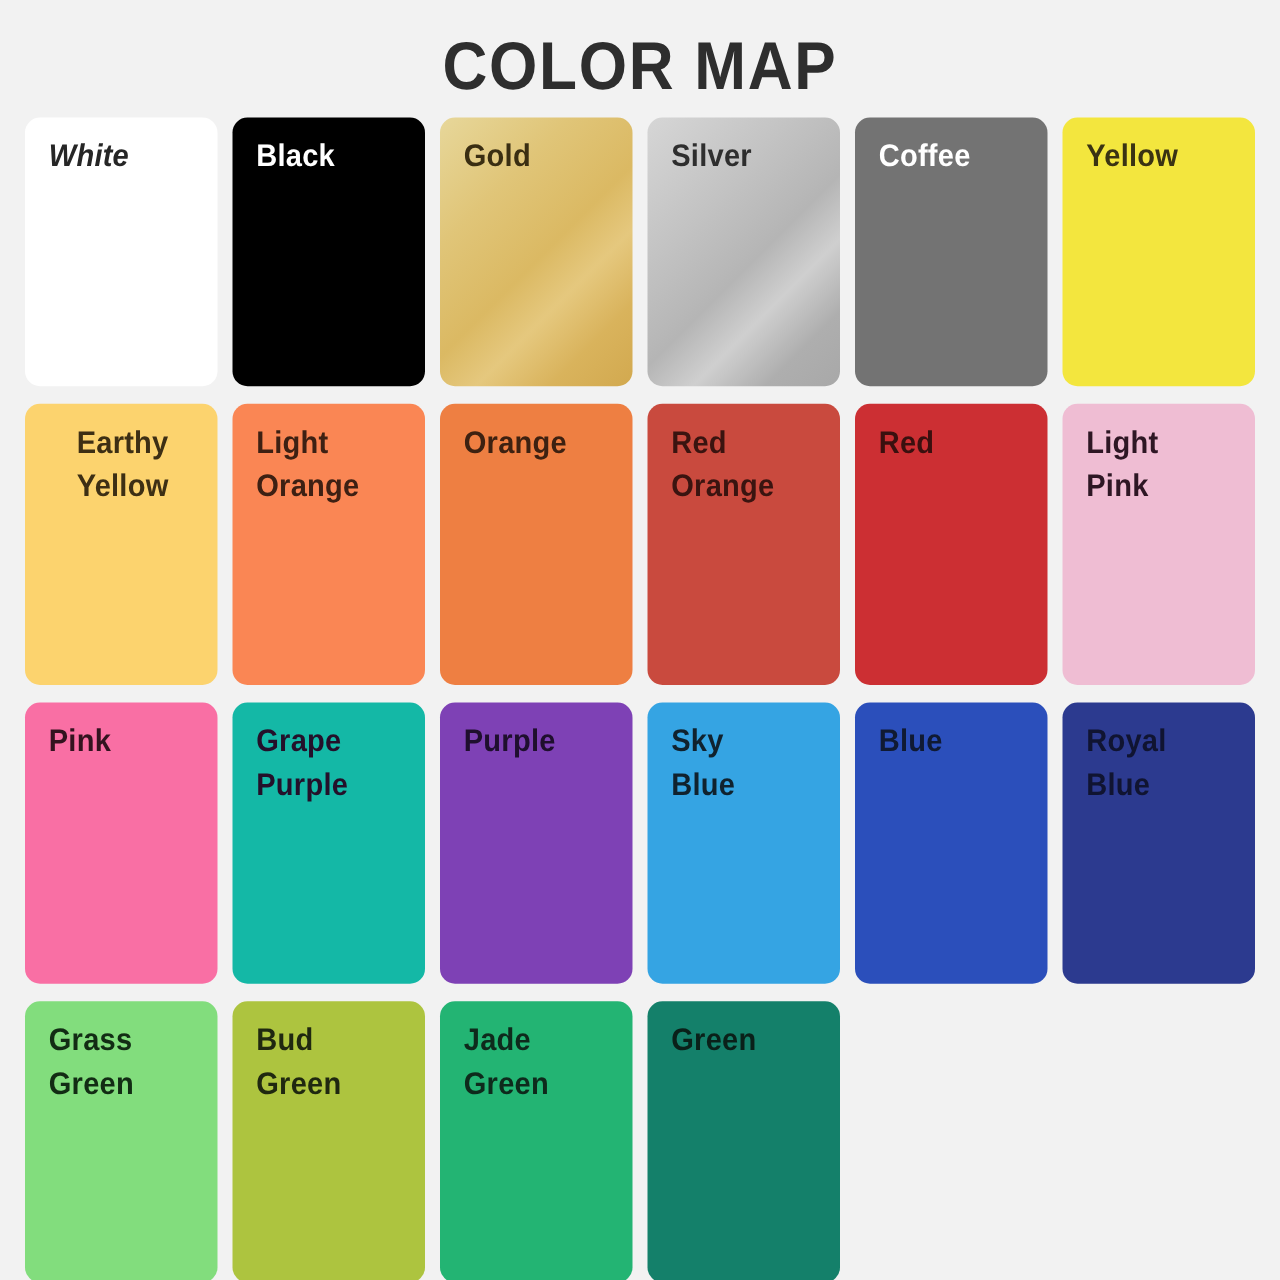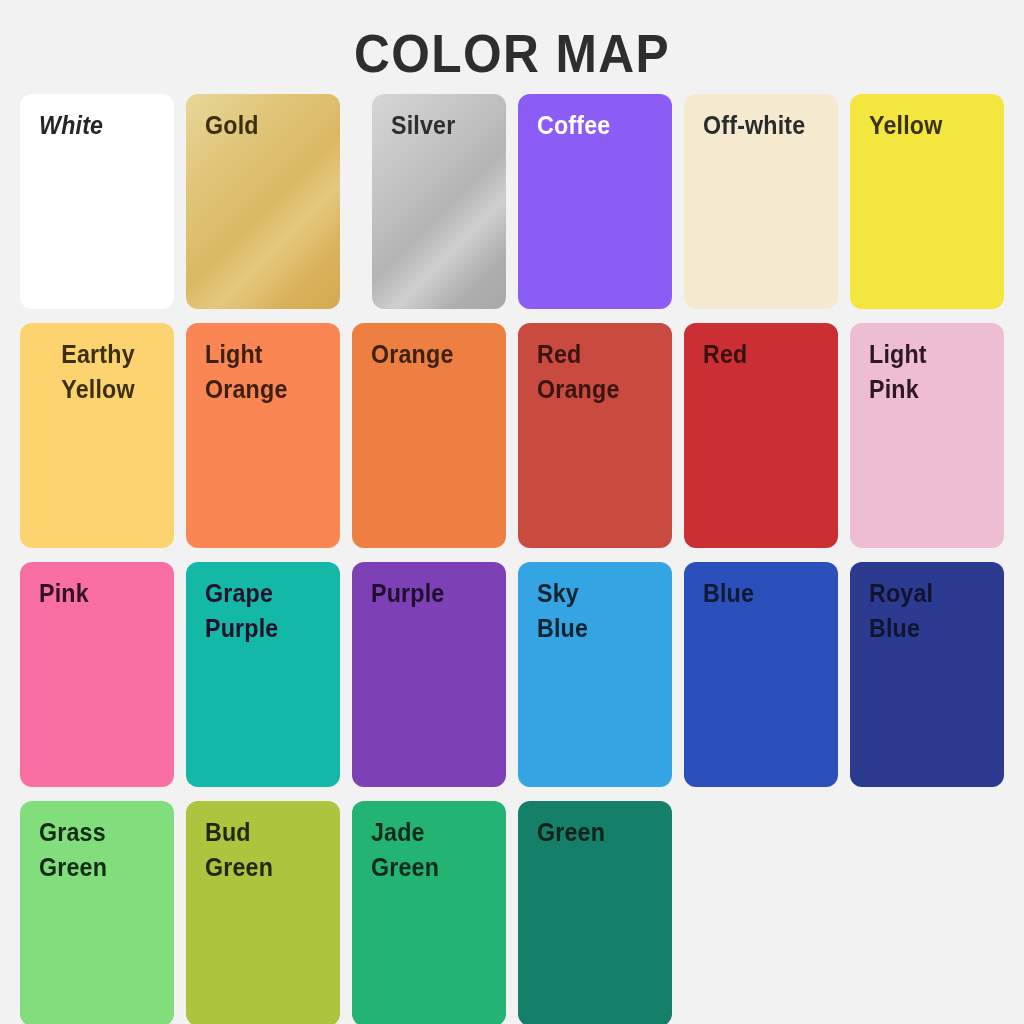--- a/index.html
+++ b/index.html
@@ -71,31 +71,31 @@
 <body>
 
 <div id="page">
 
   <div id="title">COLOR MAP</div>
 
   <div id="grid">
       <div class="swatch" style="background: rgb(255, 255, 255); font-style: italic;">
         <div class="swatch-label" style="color: rgb(38, 38, 38);">White</div>
       </div>
+      <div class="swatch" style="background: rgb(0, 0, 0);">
+        <div class="swatch-label" style="color: rgb(255, 255, 255);">Black</div>
+      </div>
       <div class="swatch" style="background: linear-gradient(135deg, rgb(231, 215, 154) 0%, rgb(224, 197, 120) 28%, rgb(219, 185, 99) 52%, rgb(229, 200, 126) 66%, rgb(217, 179, 92) 82%, rgb(210, 169, 79) 100%); padding-left: 25px;">
         <div class="swatch-label" style="color: rgb(58, 46, 18);">Gold</div>
       </div>
-      <div class="swatch" style="background: linear-gradient(135deg, rgb(214, 214, 214) 0%, rgb(196, 196, 196) 30%, rgb(181, 181, 181) 54%, rgb(207, 207, 207) 68%, rgb(174, 174, 174) 84%, rgb(168, 168, 168) 100%); margin-left: 20px;">
+      <div class="swatch" style="background: linear-gradient(135deg, rgb(214, 214, 214) 0%, rgb(196, 196, 196) 30%, rgb(181, 181, 181) 54%, rgb(207, 207, 207) 68%, rgb(174, 174, 174) 84%, rgb(168, 168, 168) 100%);">
         <div class="swatch-label" style="color: rgb(46, 46, 46);">Silver</div>
       </div>
-      <div class="swatch" style="background: #8b5cf6; padding-left: 12px;">
+      <div class="swatch" style="background: #737373; padding-left: 12px;">
         <div class="swatch-label" style="color: rgb(255, 255, 255);">Coffee</div>
-      </div>
-      <div class="swatch" style="background: rgb(245, 234, 208);">
-        <div class="swatch-label" style="color: rgb(43, 43, 43);">Off-white</div>
       </div>
       <div class="swatch" style="background: rgb(243, 230, 62);">
         <div class="swatch-label" style="color: rgb(58, 51, 19);">Yellow</div>
       </div>
       <div class="swatch" style="background: rgb(252, 211, 110); text-align: center;">
         <div class="swatch-label" style="color: rgb(61, 47, 20);">Earthy
 Yellow</div>
       </div>
       <div class="swatch" style="background: rgb(250, 134, 84);">
         <div class="swatch-label" style="color: rgb(61, 32, 19);">Light

